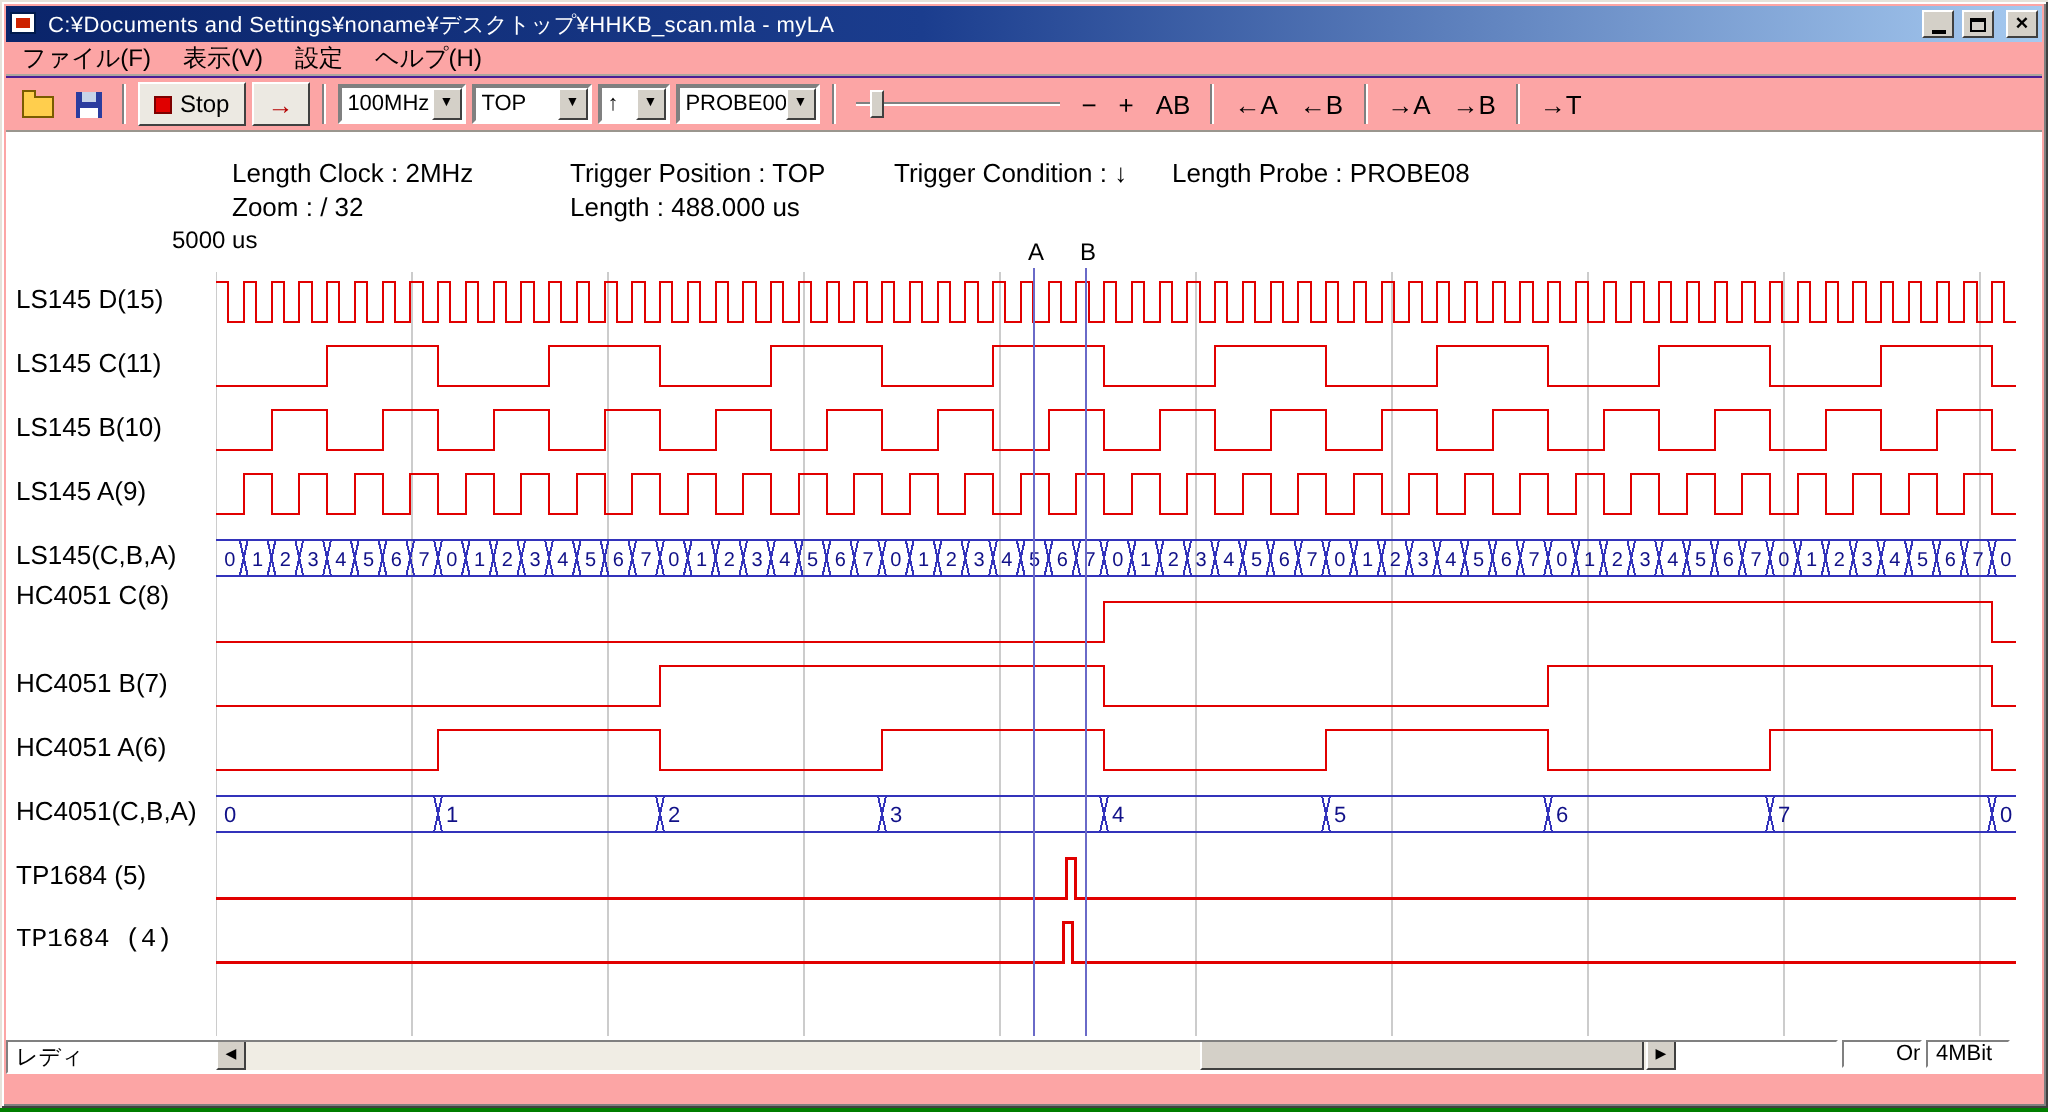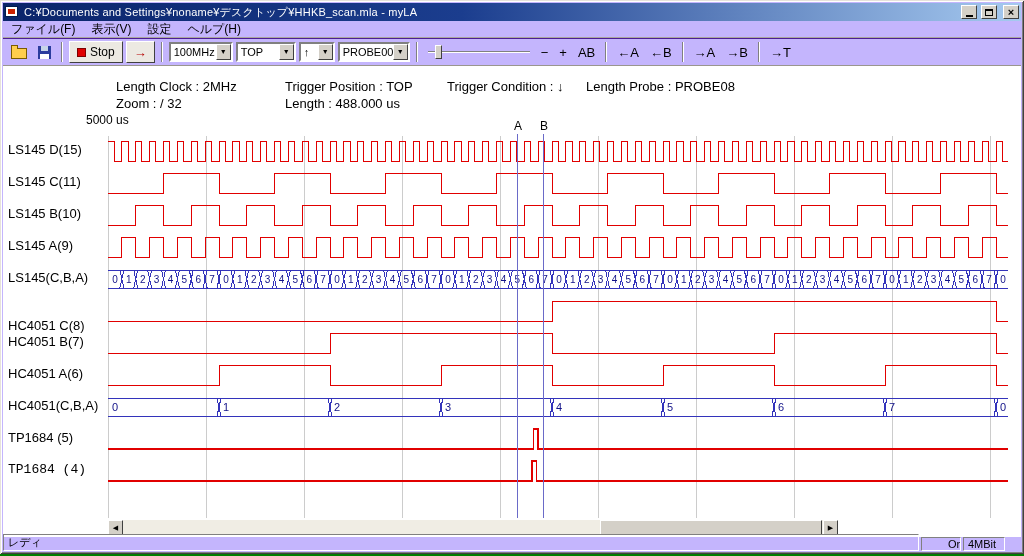--- a/index.html
+++ b/index.html
@@ -1,18 +1,18 @@
 <!DOCTYPE html>
 <html><head>
 <meta charset="utf-8">
 <style>
   *{margin:0;padding:0;box-sizing:border-box;}
   html,body{width:1024px;height:556px;overflow:hidden;background:#007d00;
     font-family:"Liberation Sans","DejaVu Sans",sans-serif;}
-  .window{position:absolute;left:0;top:0;width:1024px;height:554px;background:#c4b5fd;
+  .window{position:absolute;left:0;top:0;width:1024px;height:554px;background:#fca5a5;
     box-shadow:inset 1px 1px 0 #e6e2da, inset -1px -1px 0 #404040, inset 2px 2px 0 #fff, inset -2px -2px 0 #808080;}
   
   .titlebar{position:absolute;left:3px;top:3px;right:3px;height:18px;
     background:linear-gradient(90deg,#0a246a 0%,#1b3d8e 45%,#a6caf0 100%);
     display:flex;align-items:center;padding:0 2px;gap:4px;}
   .app-icon{position:relative;width:15px;height:14px;flex:0 0 auto;}
   .app-icon i{position:absolute;left:0;top:1px;width:13px;height:11px;background:#fff;border:1px solid #001a4d;display:block;}
   .app-icon b{position:absolute;left:3px;top:4px;width:7px;height:5px;background:#cc2200;display:block;}
   .title-text{color:#fff;font-size:11px;flex:1;white-space:nowrap;overflow:hidden;letter-spacing:.2px;}
   .win-btn{width:16px;height:14px;background:#d4d0c8;border:1px solid;border-color:#fff #404040 #404040 #fff;
@@ -60,22 +60,22 @@
   .cursor-label{position:absolute;top:53px;width:12px;text-align:center;font-size:12px;color:#000;}
   
   .hscroll{position:absolute;left:105px;top:454px;width:730px;height:15px;background:#f0ede4;}
   .scr-btn{position:absolute;top:0;width:15px;height:15px;background:#d4d0c8;border:1px solid;
     border-color:#fff #404040 #404040 #fff;font-size:7px;text-align:center;line-height:13px;color:#000;}
   .scr-btn.left{left:0;}
   .scr-btn.right{left:715px;}
   .scr-thumb{position:absolute;left:492px;top:0;width:222px;height:15px;background:#d4d0c8;
     border:1px solid;border-color:#fff #404040 #404040 #fff;}
   
-  .statusbar{position:absolute;left:3px;right:3px;bottom:3px;height:18px;display:flex;gap:2px;
-    align-items:flex-end;font-size:11px;}
+  .statusbar{position:absolute;left:3px;right:3px;bottom:3px;height:31px;display:flex;gap:2px;
+    align-items:flex-start;font-size:11px;}
   .sb-panel{border:1px solid;border-color:#808080 #fff #fff #808080;padding:0 4px;display:flex;align-items:center;
     white-space:nowrap;overflow:hidden;}
   .sb-ready{flex:1;}
   .sb-online{width:40px;padding-left:26px;}
   .sb-mem{width:42px;}
   .sb-grip{width:14px;background:repeating-linear-gradient(135deg,transparent 0 3px,#808080 3px 4px,#fff 4px 5px);}
 </style>
 </head>
 <body>
 
@@ -436,21 +436,21 @@
           <line x1="409" y1="0" x2="409" y2="384" stroke="#6a6ac8"></line>
           <line x1="435" y1="0" x2="435" y2="384" stroke="#6a6ac8"></line>
         </g>
       </svg>
     <div id="overlay">
         <div class="ch-label" style="top: 76px;">LS145 D(15)</div>
         <div class="ch-label" style="top: 108px;">LS145 C(11)</div>
         <div class="ch-label" style="top: 140px;">LS145 B(10)</div>
         <div class="ch-label" style="top: 172px;">LS145 A(9)</div>
         <div class="ch-label" style="top: 204px;">LS145(C,B,A)</div>
-        <div class="ch-label" style="top: 252px;">HC4051 C(8)</div>
+        <div class="ch-label" style="top: 224px;">HC4051 C(8)</div>
         <div class="ch-label" style="top: 268px;">HC4051 B(7)</div>
         <div class="ch-label" style="top: 300px;">HC4051 A(6)</div>
         <div class="ch-label" style="top: 332px;">HC4051(C,B,A)</div>
         <div class="ch-label" style="top: 364px;">TP1684 (5)</div>
         <div class="ch-label" style="top: 396px; font-family: Liberation Mono, monospace;">TP1684 (4)</div>
         <div class="cursor-label" style="left: 509px;">A</div>
         <div class="cursor-label" style="left: 535px;">B</div>
       </div>
 
     <div class="hscroll">

